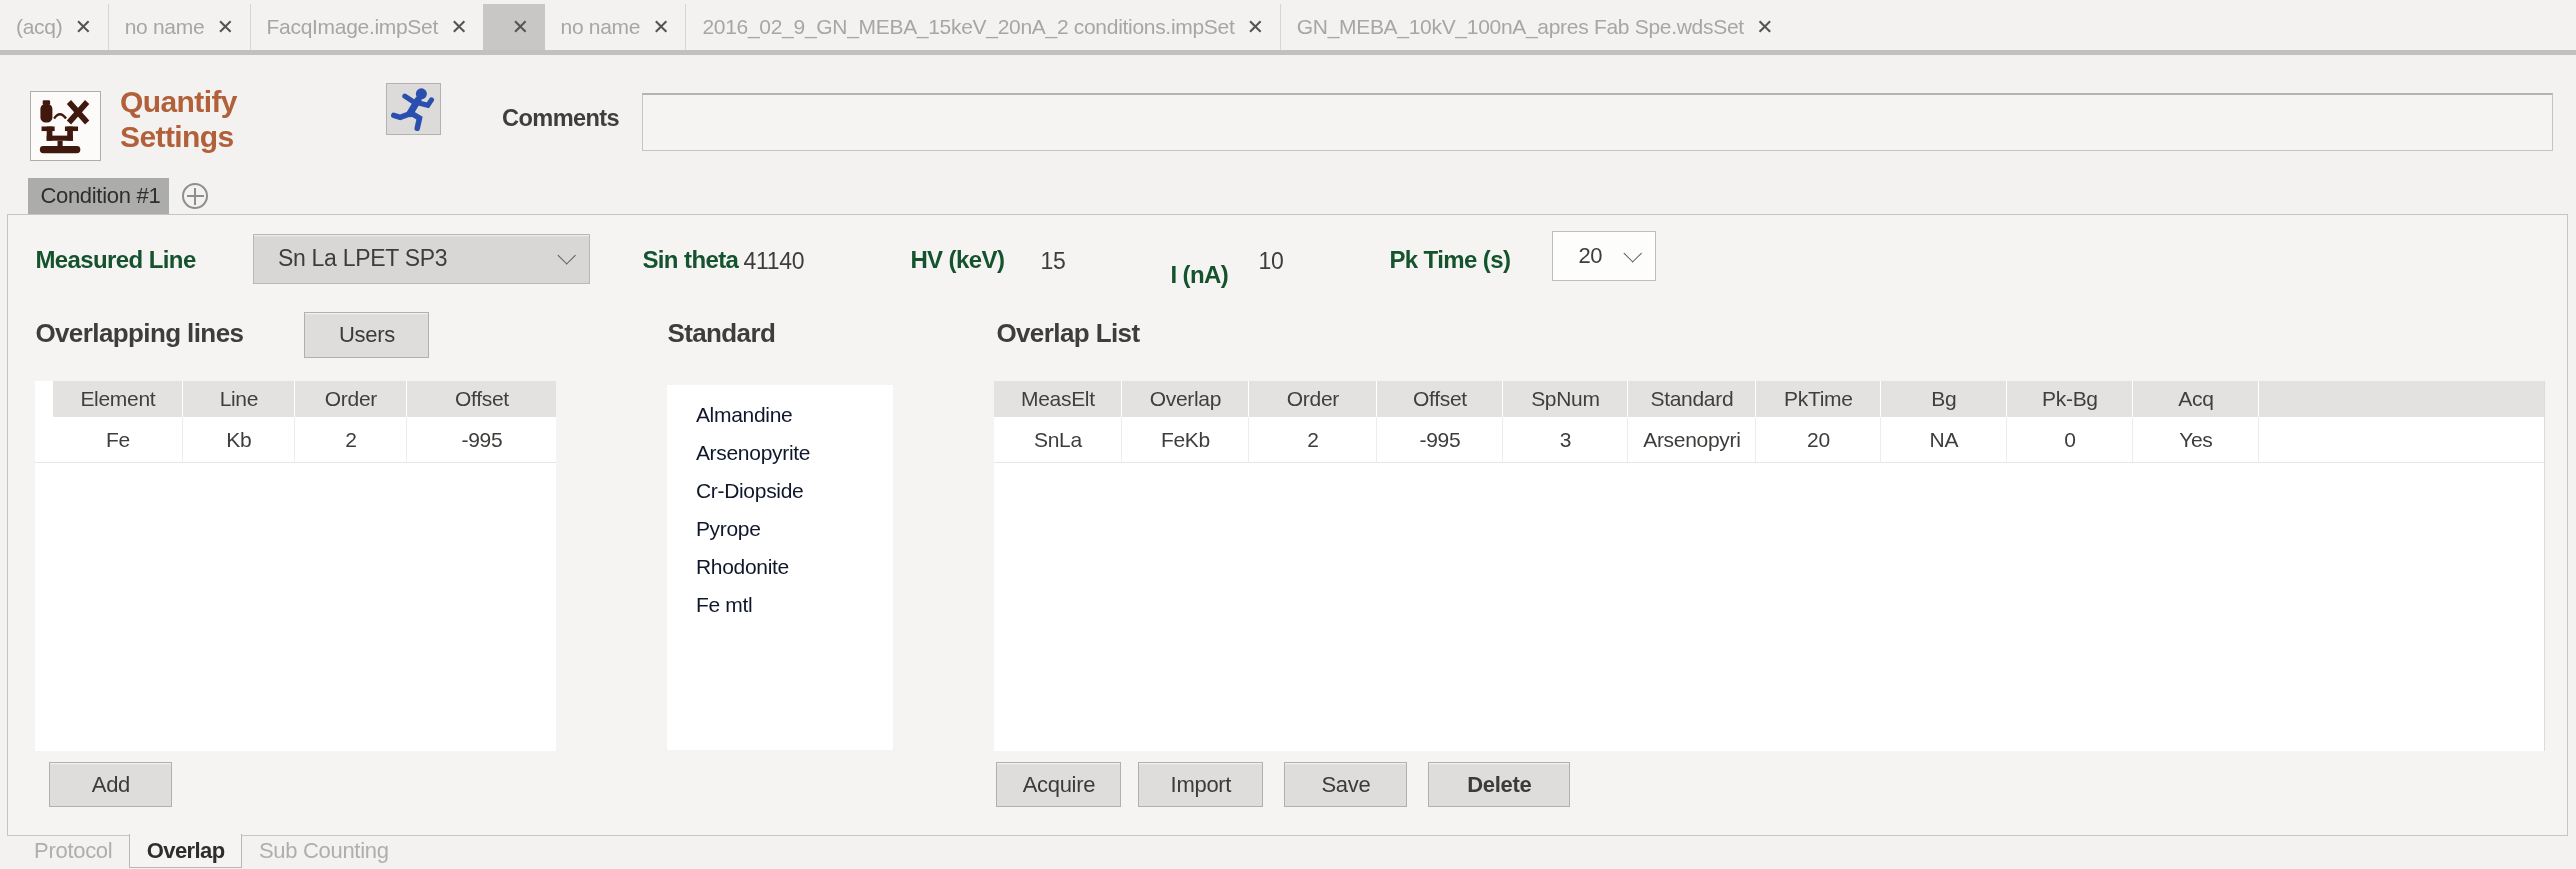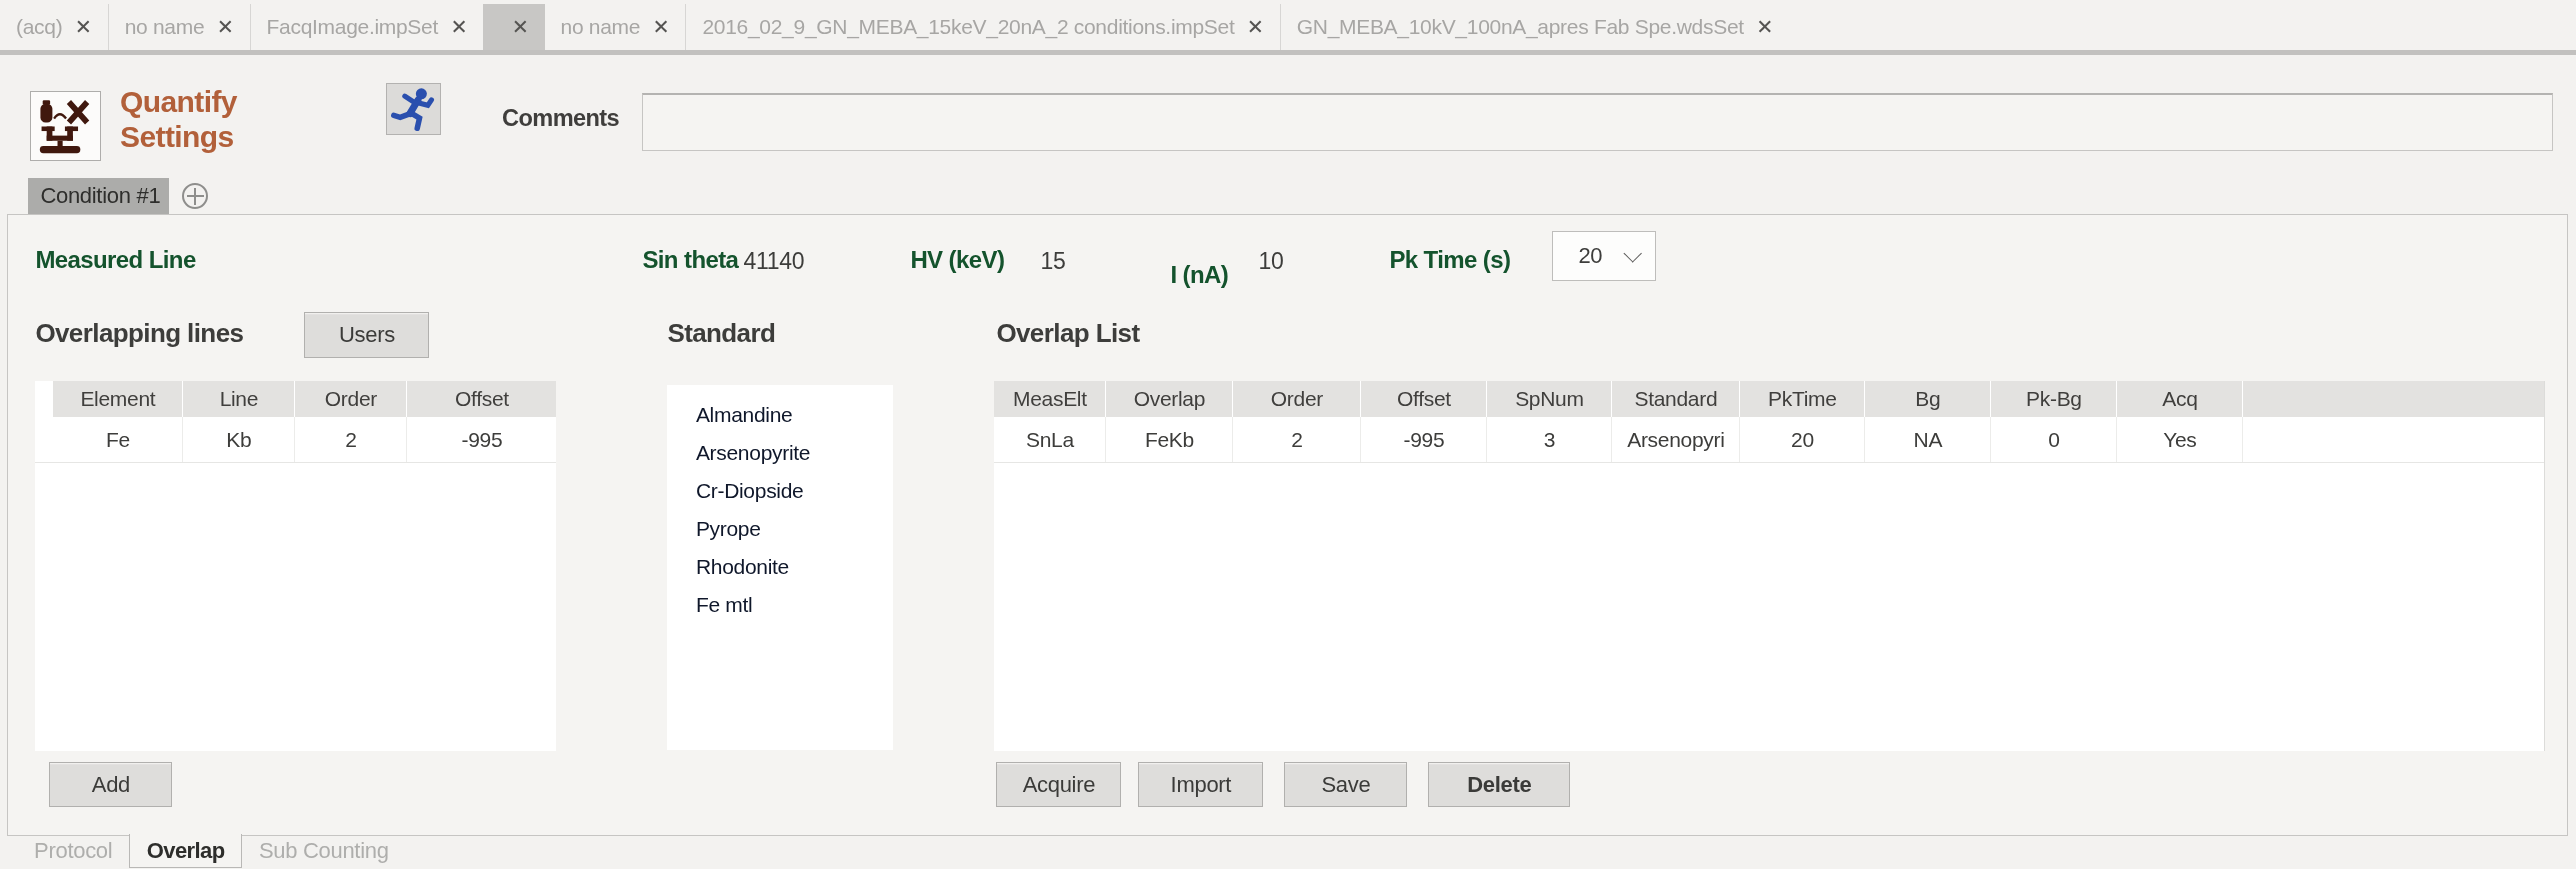--- a/index.html
+++ b/index.html
@@ -43,21 +43,21 @@
   
   .wtable{position:absolute;top:166px;background:#ffffff;}
   .trow{display:flex;}
   .th{height:36px;background:#e3e2e0;border-right:1.9px solid #ffffff;display:flex;align-items:center;justify-content:center;font-size:21px;color:#403f3d;box-sizing:border-box;}
   .th:last-child{border-right:none;}
   .td{height:45px;border-right:1.2px solid #ececea;display:flex;align-items:center;justify-content:center;font-size:21px;color:#3d3d3b;box-sizing:border-box;overflow:hidden;white-space:nowrap;}
   .td:last-child{border-right:none;}
   .drow{border-bottom:1.2px solid #e6e6e4;}
 
   .lcw0{width:130px;margin-left:18px;} .lcw1{width:112px;} .lcw2{width:112px;} .lcw3{width:167px;flex:1;}
-  .ocw0{width:112px;} .ocw1{width:127px;} .ocw2{width:128px;} .ocw3{width:126px;} .ocw4{width:125px;}
+  .ocw0{width:128px;} .ocw1{width:127px;} .ocw2{width:128px;} .ocw3{width:126px;} .ocw4{width:125px;}
   .ocw5{width:128px;} .ocw6{width:125px;} .ocw7{width:126px;} .ocw8{width:126px;} .ocw9{width:126px;} .ocw10{flex:1;}
 
   .std-list{position:absolute;left:659px;top:170px;width:226px;height:365px;background:#ffffff;padding-top:11px;box-sizing:border-box;}
   .std-item{font-size:21px;line-height:38px;padding-left:28.5px;color:#0f172a;cursor:default;}
 
   
   .bottom-tabs{position:absolute;left:17.4px;top:834px;display:flex;align-items:flex-start;z-index:5;}
   .btab{height:34px;display:flex;align-items:center;padding:0 16.7px;font-size:22px;color:#aeaeac;white-space:nowrap;cursor:pointer;}
   .btab.active{background:#f5f4f2;border:1.9px solid #b9b8b6;border-top:none;margin-top:0px;color:#2d2d2b;font-weight:700;letter-spacing:-0.6px;box-sizing:border-box;}
 </style>
@@ -136,20 +136,24 @@
   <input class="comments-input" type="text" value="" style="">
 
   <div class="cond-tab">
     <span>Condition #1</span>
   </div>
   <div class="plus-circle"></div>
 
   <div class="panel">
 
     <div class="blabel" style="left:27px;top:31px;">Measured Line</div>
+    <div class="dd dd-measured">
+      <span>Sn La LPET SP3</span>
+      <span class="chev"></span>
+    </div>
     <div class="blabel" style="left:618px;top:31px;margin-left:16px;">Sin theta</div>
     <div class="bvalue" style="left:735px;top:33px;">41140</div>
     <div class="blabel" style="left:902px;top:31px;">HV (keV)</div>
     <div class="bvalue" style="left:1032px;top:33px;">15</div>
     <div class="blabel" style="left:1162px;top:46px;">I (nA)</div>
     <div class="bvalue" style="left:1250px;top:33px;">10</div>
     <div class="blabel" style="left:1381px;top:31px;">Pk Time (s)</div>
     <div class="dd dd-pktime">
       <span>20</span>
       <span class="chev"></span>

